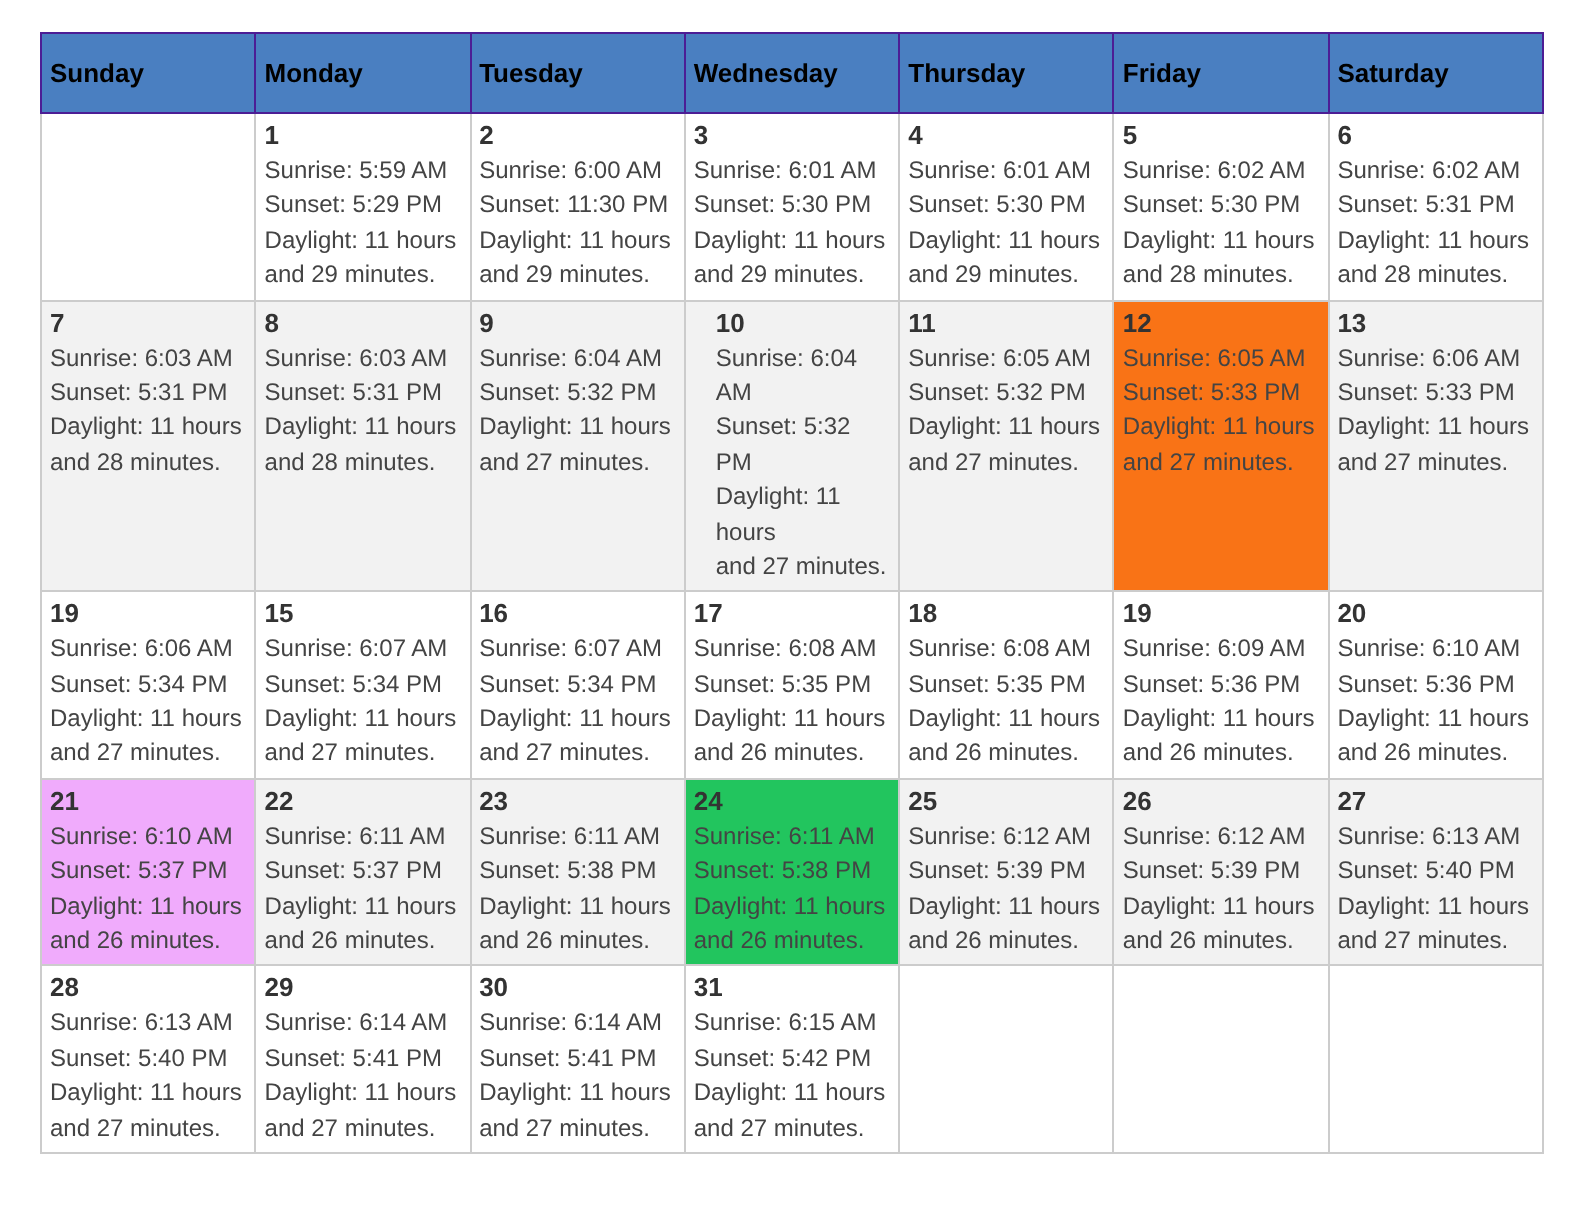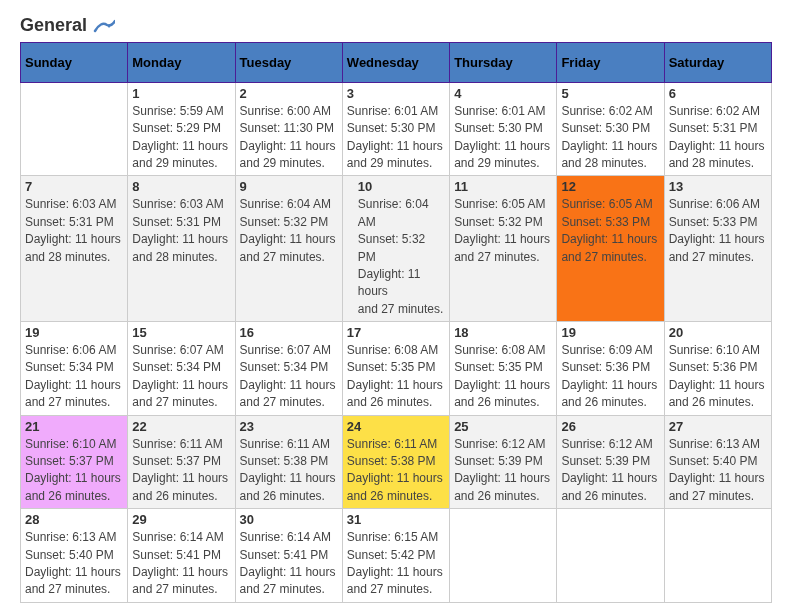--- a/index.html
+++ b/index.html
@@ -88,40 +88,20 @@
       line-height: 1.45;
     }
     .empty-cell {
       background: #fff !important;
     }
   </style>
 </head>
 <body>
 
 <div class="page">
-  <div class="header">
-    <div class="logo">
-      <div style="display:flex;align-items:center;">
-        <span class="logo-text">
-          <span style="color:#333;">General</span>
-          <svg width="22" height="14" viewBox="0 0 22 14" style="display:inline-block;vertical-align:middle;margin-left:1px;">
-            <path d="M2 12 Q8 2 14 6 Q18 8 22 2" stroke="#4a7fc1" stroke-width="2.5" fill="none" stroke-linecap="round"></path>
-            <path d="M14 6 L20 4 L16 9 Z" fill="#4a7fc1"></path>
-          </svg>
-        </span>
-      </div>
-      <div style="display:flex;align-items:center;margin-top:-2px;">
-        <span style="font-size:18px;font-weight:bold;color:#4a7fc1;"></span>
-      </div>
-    </div>
-    <div class="title-block">
-      <div class="month-title"></div>
-      <div class="location"></div>
-    </div>
-  </div>
 
   <table class="calendar">
     <thead>
       <tr>
       <th>Sunday</th>
           <th>Monday</th>
           <th>Tuesday</th>
           <th>Wednesday</th>
           <th>Thursday</th>
           <th>Friday</th>
@@ -291,21 +271,21 @@
 Daylight: 11 hours
 and 26 minutes.</div>
           </td>
           <td style="background: rgb(242, 242, 242);">
             <span class="day-num">23</span>
             <div class="day-info" style="white-space: pre-line;">Sunrise: 6:11 AM
 Sunset: 5:38 PM
 Daylight: 11 hours
 and 26 minutes.</div>
           </td>
-          <td style="background: #fde047;">
+          <td style="background: #22c55e;">
             <span class="day-num">24</span>
             <div class="day-info" style="white-space: pre-line;">Sunrise: 6:11 AM
 Sunset: 5:38 PM
 Daylight: 11 hours
 and 26 minutes.</div>
           </td>
           <td style="background: rgb(242, 242, 242);">
             <span class="day-num">25</span>
             <div class="day-info" style="white-space: pre-line;">Sunrise: 6:12 AM
 Sunset: 5:39 PM

